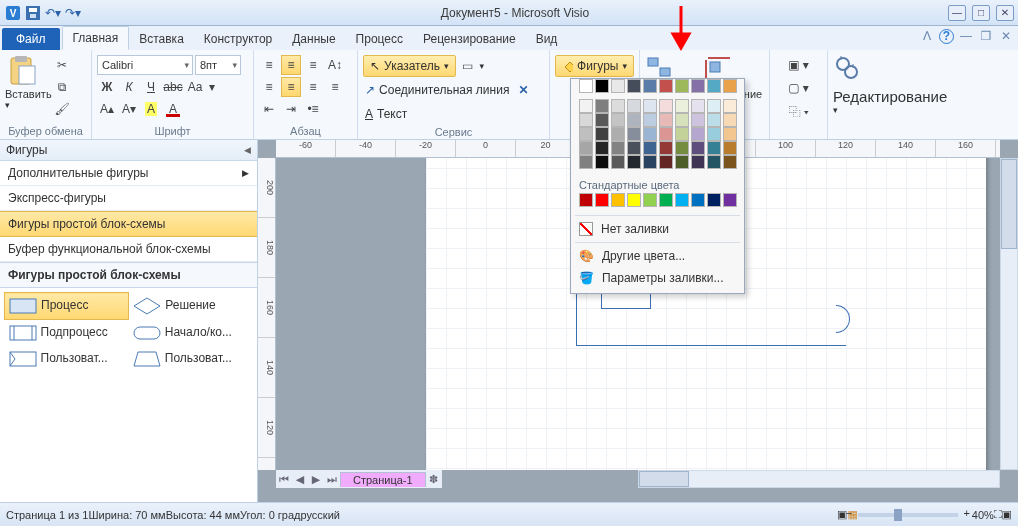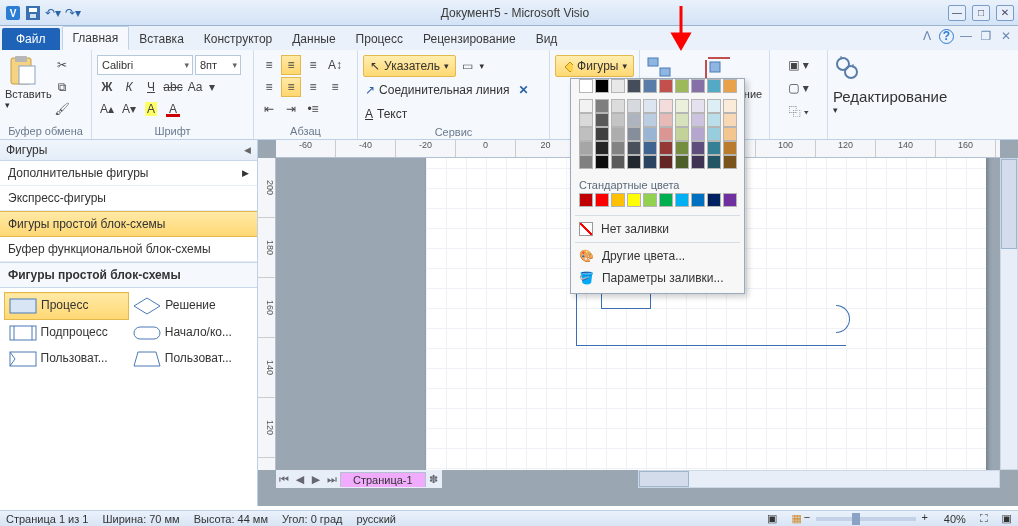--- a/index.html
+++ b/index.html
@@ -74,21 +74,21 @@
 
   .page-tabs { position: absolute; left: 18px; bottom: 18px; height: 18px; display: flex; align-items: center; background: #e8eef7; font-size: 11px; }
   .page-tabs .nav { width: 16px; text-align: center; color: #667; }
   .page-tabs .ptab { background: #f0abfc; border: 1px solid #b2c0d1; border-bottom: none; padding: 1px 12px; }
   .hscroll { position:absolute; bottom:18px; right:18px; left:380px; height:18px; background:#e8eef7; border:1px solid #cdd8e6; }
   .hscroll .thumb{ position:absolute; left:0; width:50px; height:100%; background:#d2dceb; border:1px solid #9fb4cd;}
   .vscroll { position:absolute; right:0; top:18px; bottom:36px; width:18px; background:#e8eef7; border:1px solid #cdd8e6; }
   .vscroll .thumb{ position:absolute; top:0; height:90px; width:100%; background:#d2dceb; border:1px solid #9fb4cd;}
 
   
-  .status { position: absolute; left: 0; right: 0; bottom: 0; height: 16px; background: linear-gradient(#eaf1fb,#d8e5f5); border-top: 1px solid #bcd0e6; display: flex; align-items: center; font-size: 11px; padding: 0 6px; gap: 14px; }
+  .status { position: absolute; left: 0; right: 0; bottom: 0; height: 24px; background: linear-gradient(#eaf1fb,#d8e5f5); border-top: 1px solid #bcd0e6; display: flex; align-items: center; font-size: 11px; padding: 0 6px; }
   .status .spacer { flex: 1; }
   .zoom-slider { width: 100px; height: 4px; background: #c3d2e6; position: relative; }
   .zoom-slider::before { content:"−"; position:absolute; left:-12px; top:-6px; }
   .zoom-slider::after  { content:"+"; position:absolute; right:-12px; top:-6px; }
   .zoom-slider .knob { position:absolute; left:36px; top:-4px; width:8px; height:12px; background:#8aa3c4; }
 
   
   .fill-dd { position: absolute; left: 570px; top: 78px; width: 175px; background: #f7f7f7; border: 1px solid #9aa9bc; box-shadow: 3px 3px 6px rgba(0,0,0,.2); z-index: 50; padding-bottom: 4px; }
   .fill-dd .row-item { display:flex; align-items:center; gap:8px; padding:4px 8px; font-size:12px; }
   .fill-dd .sec-label { font-size:11px; color:#5a6a7c; padding:4px 8px 2px; }

